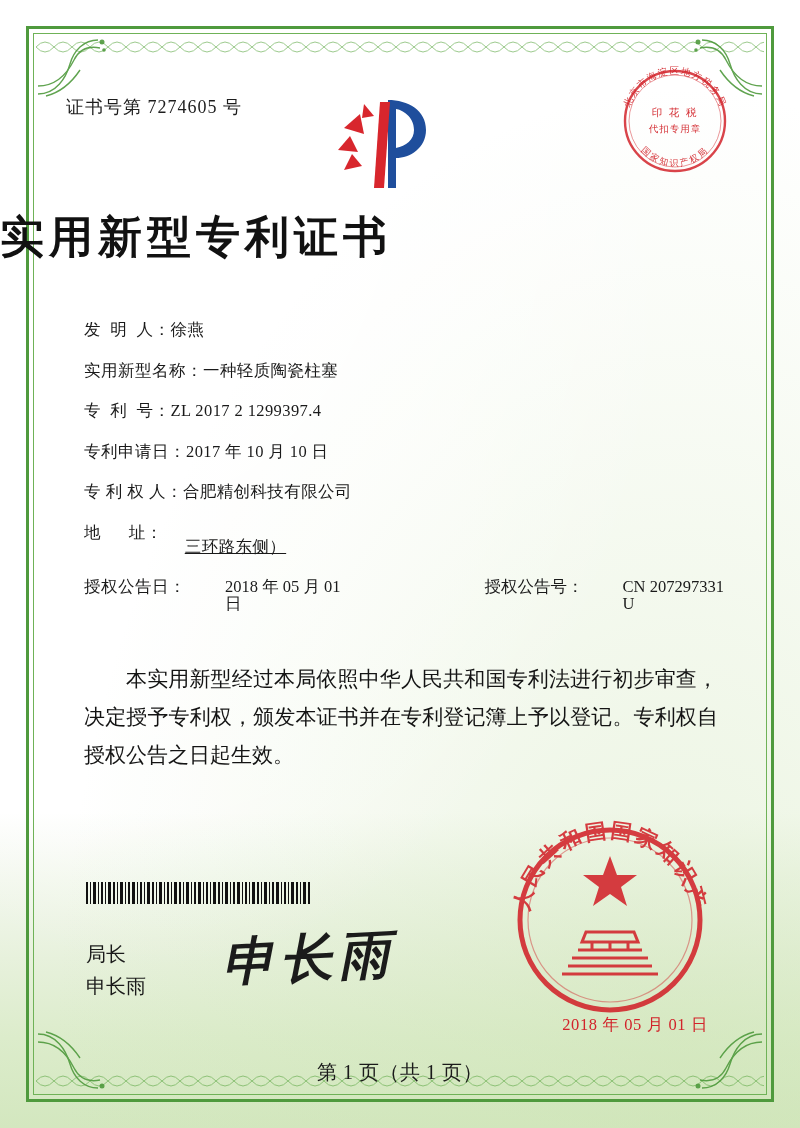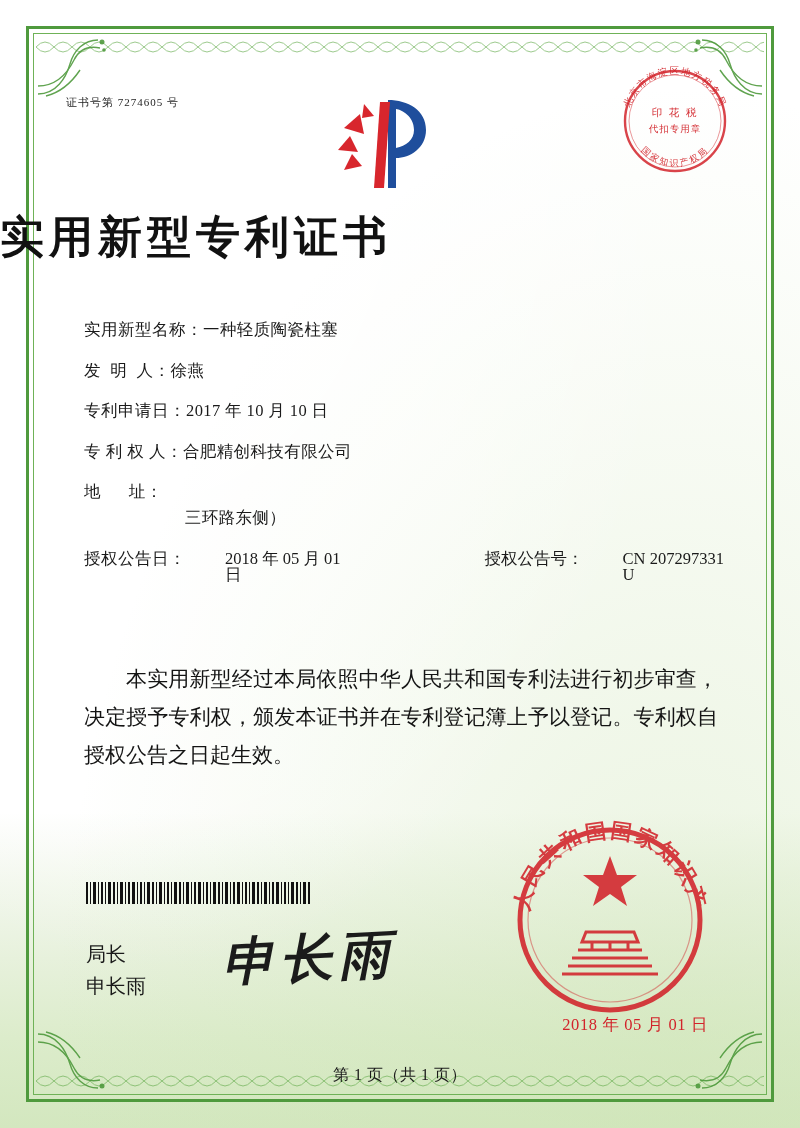--- a/index.html
+++ b/index.html
@@ -73,21 +73,21 @@
   .cf-tl { left: 36px; top: 34px; }
   .cf-tr { right: 36px; top: 34px; transform: scaleX(-1); }
   .cf-bl { left: 36px; bottom: 34px; transform: scaleY(-1); }
   .cf-br { right: 36px; bottom: 34px; transform: scale(-1,-1); }
 
   
   .cert-number {
     position: absolute;
     left: 66px;
     top: 95px;
-    font-size: 11px;
+    font-size: 18px;
     letter-spacing: 1px;
     color: #1d1d1d;
   }
 
   .emblem {
     position: absolute;
     left: 330px;
     top: 88px;
     width: 120px;
     height: 110px;
@@ -132,22 +132,23 @@
     flex: 0 0 auto;
     white-space: pre;
     letter-spacing: 0.5px;
   }
   .field-value {
     flex: 1 1 auto;
     letter-spacing: 0.4px;
   }
   .field-value .second-line {
     display: block;
-    margin-top: 26px;
+    margin-top: 14px;
     margin-left: 22px;
+    text-decoration: underline;
   }
   .field-row.dual { justify-content: space-between; gap: 39px; }
   .field-right {
     margin-left: 96px;
     white-space: nowrap;
   }
 
   
   .body-text {
     position: absolute;
@@ -211,21 +212,21 @@
     letter-spacing: 0.6px;
   }
 
   
   .page-footer {
     position: absolute;
     left: 0;
     right: 0;
     bottom: 42px;
     text-align: center;
-    font-size: 16px;
+    font-size: 20px;
     color: #1a1a1a;
     letter-spacing: 0.5px;
   }
 </style>
 </head>
 <body>
 
 <div class="certificate">
 
   <div class="paper-tint"></div>
@@ -308,26 +309,30 @@
       <textPath href="#taxArcBottom" startOffset="50%" text-anchor="middle">国家知识产权局</textPath>
     </text>
     <text x="59" y="54" font-size="10.5" fill="#d2232a" opacity="0.95" text-anchor="middle" font-family="'Liberation Serif',serif" letter-spacing="2">印 花 税</text>
     <text x="59" y="70" font-size="9.5" fill="#d2232a" opacity="0.95" text-anchor="middle" font-family="'Liberation Serif',serif" letter-spacing="1">代扣专用章</text>
   </svg>
 
   <div class="title">实用新型专利证书</div>
 
   <div class="fields">
     <div class="field-row">
+      <span class="field-label">发  明  人：</span>
+      <span class="field-value">徐燕</span>
+    </div>
+    <div class="field-row">
       <span class="field-label">实用新型名称：</span>
       <span class="field-value">一种轻质陶瓷柱塞</span>
     </div>
     <div class="field-row">
-      <span class="field-label">发  明  人：</span>
-      <span class="field-value">徐燕</span>
+      <span class="field-label">专  利  号：</span>
+      <span class="field-value">ZL 2017 2 1299397.4</span>
     </div>
     <div class="field-row">
       <span class="field-label">专利申请日：</span>
       <span class="field-value">2017 年 10 月 10 日</span>
     </div>
     <div class="field-row">
       <span class="field-label">专 利 权 人：</span>
       <span class="field-value">合肥精创科技有限公司</span>
     </div>
     <div class="field-row">

